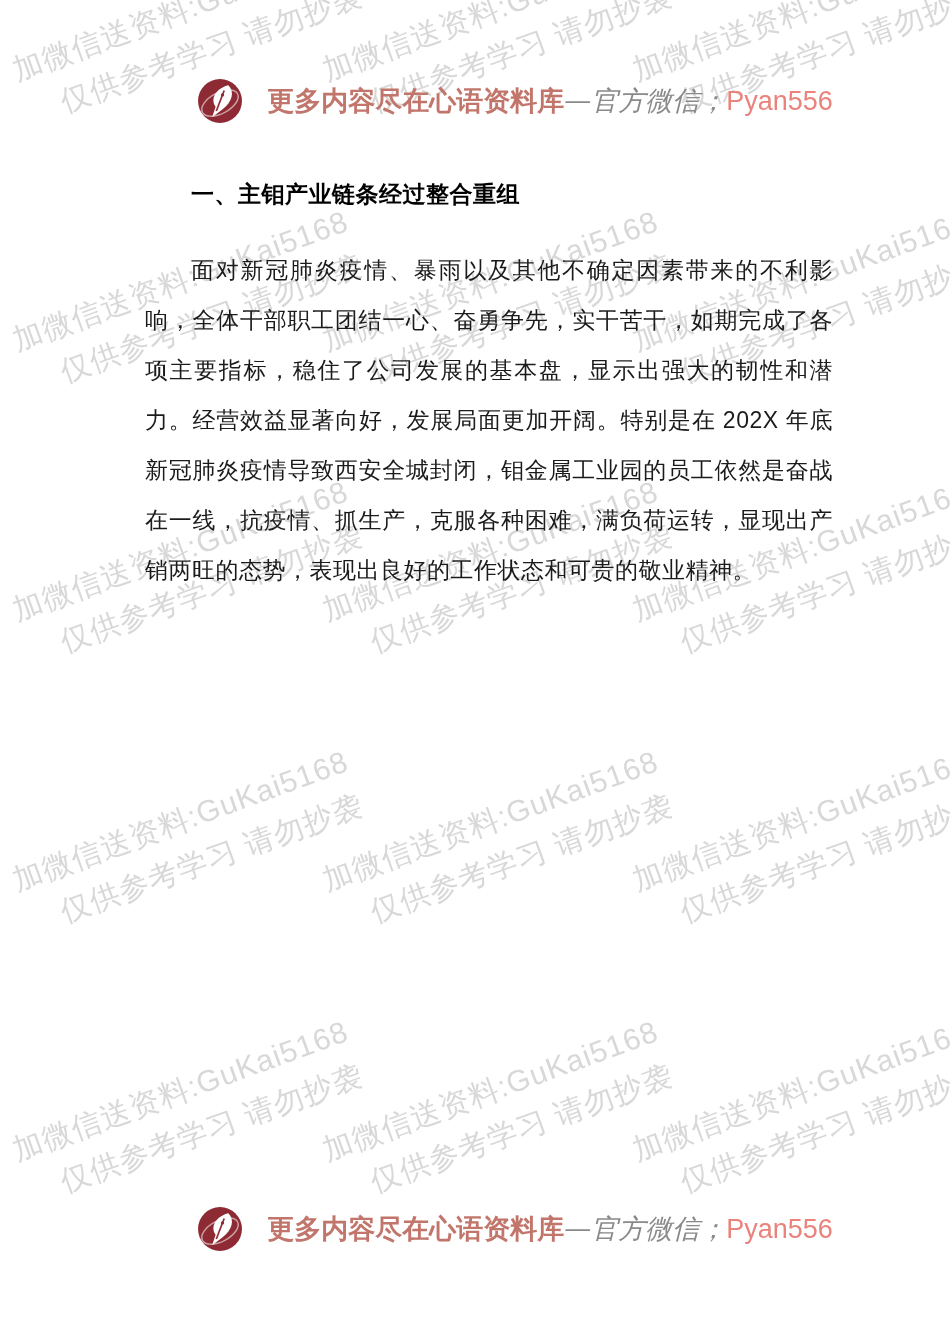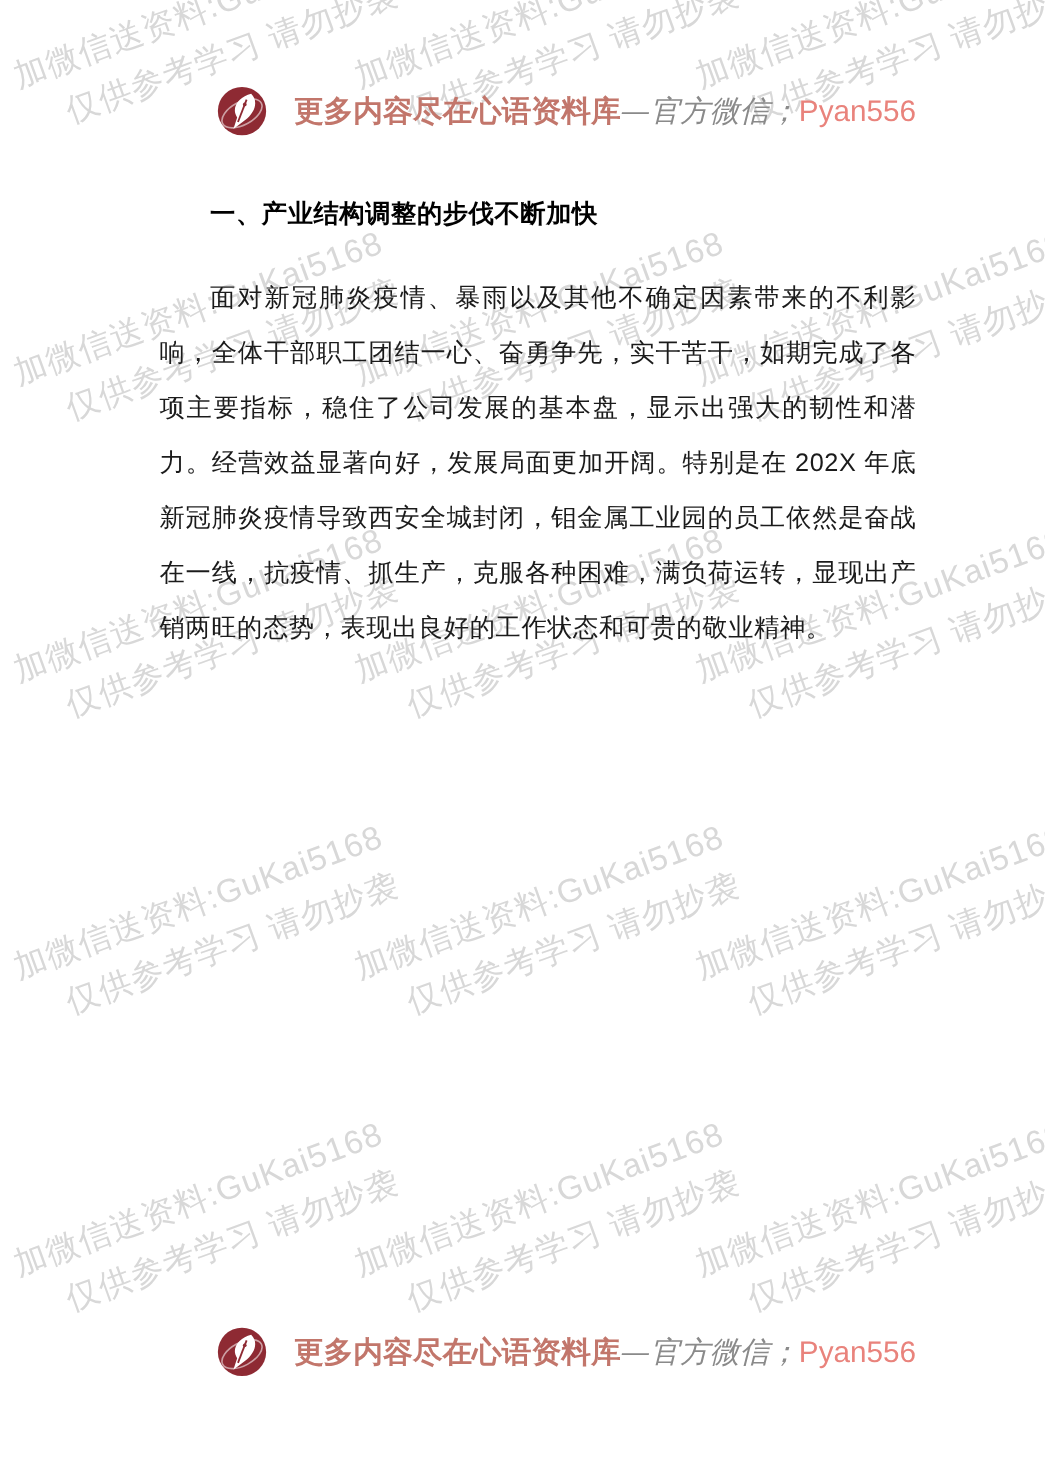--- a/index.html
+++ b/index.html
@@ -72,21 +72,21 @@
         <path d="M26 12 L18.5 31.5" stroke="#8e2a33" stroke-width="1.6" fill="none"></path>
         <circle cx="24.4" cy="16.2" r="1.6" fill="#8e2a33"></circle>
       </svg>
     </span>
     <span class="brand-text">
       <span class="brand-title">更多内容尽在心语资料库</span><span class="brand-sep">—官方微信；</span><span class="brand-id">Pyan556</span>
     </span>
   </div>
 
   <div class="content">
-    <p class="heading-para">一、产业结构调整的步伐不断加快</p>
+    <p class="heading-para">一、主钼产业链条经过整合重组</p>
     <p class="body-para">面对新冠肺炎疫情、暴雨以及其他不确定因素带来的不利影响，全体干部职工团结一心、奋勇争先，实干苦干，如期完成了各项主要指标，稳住了公司发展的基本盘，显示出强大的韧性和潜力。经营效益显著向好，发展局面更加开阔。特别是在 202X 年底新冠肺炎疫情导致西安全城封闭，钼金属工业园的员工依然是奋战在一线，抗疫情、抓生产，克服各种困难，满负荷运转，显现出产销两旺的态势，表现出良好的工作状态和可贵的敬业精神。</p>
   </div>
 
   <div class="brand footer">
     <span class="brand-logo">
       <svg viewBox="0 0 44 44" width="46" height="46">
         <circle cx="22" cy="22" r="21" fill="#8e2a33"></circle>
         <ellipse cx="22" cy="24" rx="19" ry="10" fill="none" stroke="rgba(255,255,255,0.55)" stroke-width="1.4" transform="rotate(-28 22 24)"></ellipse>
         <path d="M30 7 C36.5 13.5 33.5 23 24.5 30 L14.5 37.5 L17.8 27.5 C12 19 19.5 9.5 30 7 Z" fill="#ffffff"></path>
         <path d="M26 12 L18.5 31.5" stroke="#8e2a33" stroke-width="1.6" fill="none"></path>

